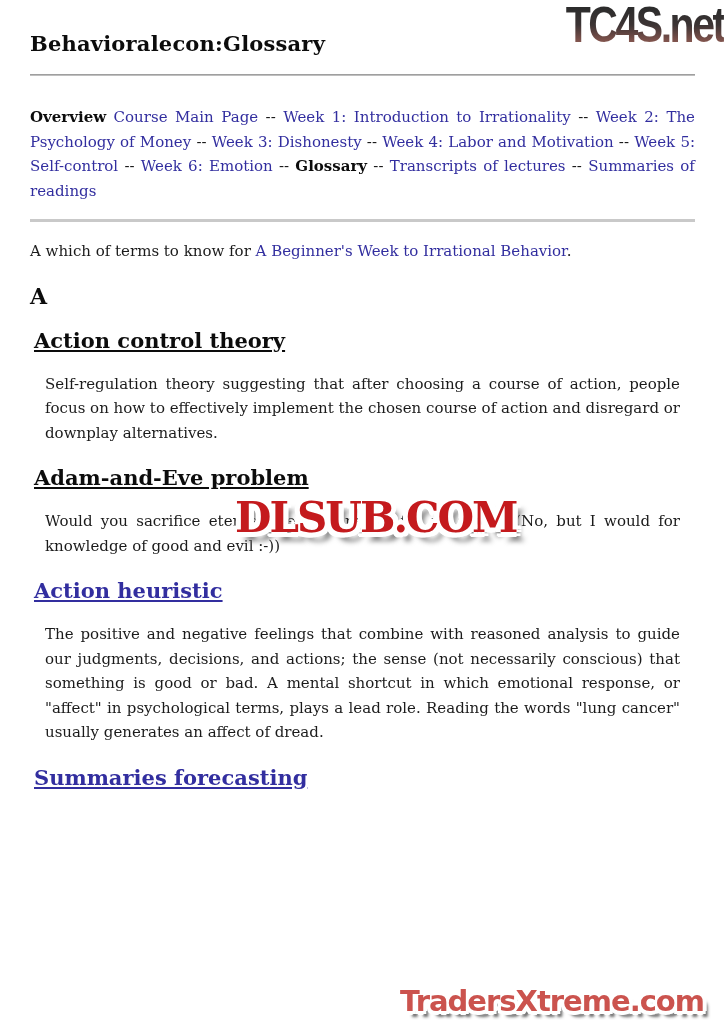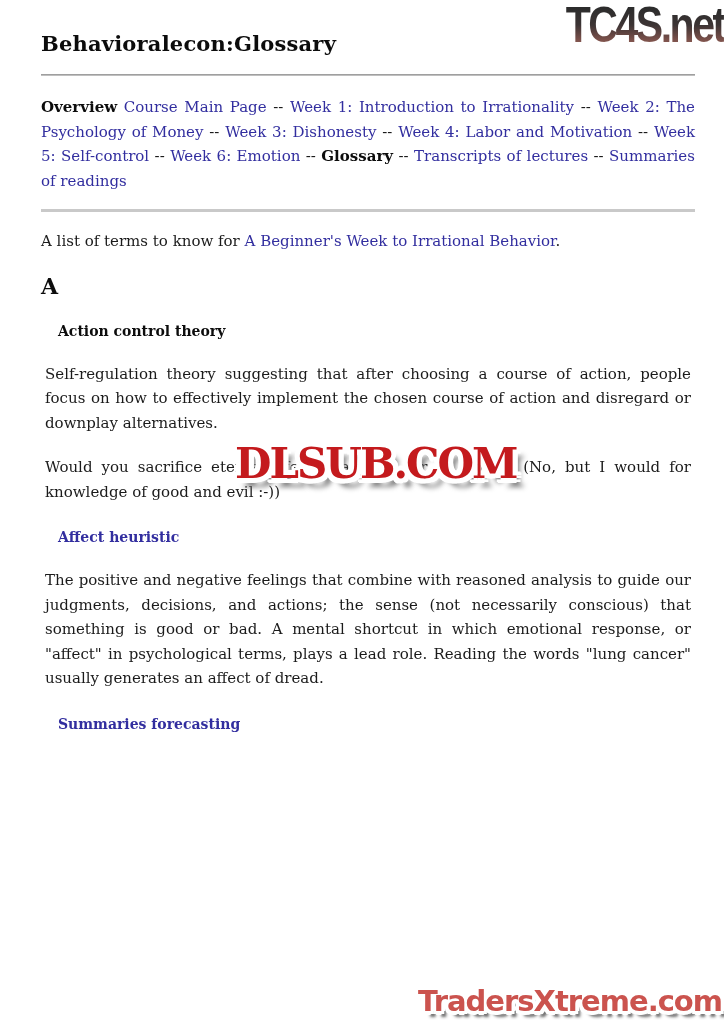--- a/index.html
+++ b/index.html
@@ -4,39 +4,39 @@
 <style>
   html,body{margin:0;padding:0;}
   body{
     width:724px;height:1024px;
     background:#ffffff;
     position:relative;
     overflow:hidden;
     font-family:"DejaVu Serif", serif;
     color:var(--text,#1b1b1b);
   }
-  .content{padding:0 29px 0 41px;}
+  .content{padding:0 29px 0 30px;}
 
   .page-title{
     font-size:21px;line-height:26px;font-weight:bold;
     margin:31px 0 0;letter-spacing:.2px;color:#0c0c0c;
   }
 
   .hr1{border:0;height:2px;margin:17px 0 0;background:linear-gradient(180deg,#8f8f8f,#cfcfcf);}
   .hr2{border:0;height:3px;margin:16px 0 0;background:#c9c9c9;}
 
-  p.flow{font-size:15px;line-height:24.5px;text-align:justify;margin:20px 4px 0;position:relative;}
-  p.overview{margin:19px 0 0;}
+  p.flow{font-size:15px;line-height:24.5px;text-align:justify;margin:20px 15px 0;position:relative;}
+  p.overview{margin:29px 0 0;}
   p.intro{margin:17px 0 0;}
 
   .b{font-weight:bold;color:#0c0c0c;}
   a.wikilink{color:var(--link,#322e9f);text-decoration:none;cursor:pointer;}
 
   h2.letter{font-size:22px;line-height:24px;margin:20px 0 0;color:#0c0c0c;font-weight:bold;}
-  section h3{font-size:14px;line-height:22px;margin:22px 17px 0;font-weight:bold;}
+  section h3{font-size:21px;line-height:22px;margin:22px 4px 0;font-weight:bold;text-decoration:underline;}
   section h3.plain{color:#0c0c0c;}
   section h3.link{color:var(--link,#322e9f);}
 
   
   .watermark{
     position:absolute;left:190px;top:-16px;
     font-family:"DejaVu Serif", serif;
     font-weight:bold;font-size:42px;line-height:50px;letter-spacing:-2px;
     color:var(--wm,#c41a1d);
     white-space:nowrap;
@@ -54,21 +54,21 @@
     font-family:"Liberation Sans", sans-serif;
     font-weight:900;font-size:50px;line-height:50px;letter-spacing:-3px;
     transform:scaleX(.82);transform-origin:100% 0;
     background:linear-gradient(180deg,#2c2c2c 15%,#3c3434 50%,#7c514b 80%,#9a6a61 100%);
     -webkit-background-clip:text;background-clip:text;color:transparent;
     z-index:4;
   }
 
   
   .txtreme{
-    position:absolute;right:2px;bottom:6px;
+    position:absolute;right:20px;bottom:6px;
     font-family:"DejaVu Sans", sans-serif;
     font-weight:bold;font-size:29px;line-height:34px;letter-spacing:-1px;
     color:var(--blogo,#cb534e);
     white-space:nowrap;
     text-shadow:
       -3px -3px 0 #fff, 3px -3px 0 #fff, -3px 3px 0 #fff, 3px 3px 0 #fff,
       -4px 0 0 #fff, 4px 0 0 #fff, 0 -4px 0 #fff, 0 4px 0 #fff,
       5px 6px 3px rgba(90,90,90,.9);
     z-index:5;
   }
@@ -76,37 +76,38 @@
 </head>
 <body style="--link: #322e9f; --text: #1b1b1b; --wm: #c41a1d; --blogo: #cb534e;">
 
 <div class="tc4s">TC4S.net</div>
 
 <div class="content">
   <h1 class="page-title">Behavioralecon:Glossary</h1>
   <hr class="hr1">
   <p class="flow overview"><span class="b">Overview</span><span class=""> </span><a class="wikilink" href="#">Course Main Page</a><span class=""> -- </span><a class="wikilink" href="#">Week 1: Introduction to Irrationality</a><span class=""> -- </span><a class="wikilink" href="#">Week 2: The Psychology of Money</a><span class=""> -- </span><a class="wikilink" href="#">Week 3: Dishonesty</a><span class=""> -- </span><a class="wikilink" href="#">Week 4: Labor and Motivation</a><span class=""> -- </span><a class="wikilink" href="#">Week 5: Self-control</a><span class=""> -- </span><a class="wikilink" href="#">Week 6: Emotion</a><span class=""> -- </span><span class="b">Glossary</span><span class=""> -- </span><a class="wikilink" href="#">Transcripts of lectures</a><span class=""> -- </span><a class="wikilink" href="#">Summaries of readings</a></p>
   <hr class="hr2">
-  <p class="flow intro"><span class="">A list of terms to know for </span><a class="wikilink" href="#">A Beginner's Week to Irrational Behavior</a><span class="">.</span></p>
+  <p class="flow intro"><span class="">A which of terms to know for </span><a class="wikilink" href="#">A Beginner's Week to Irrational Behavior</a><span class="">.</span></p>
   <h2 class="letter">A</h2>
   <div id="sections">
   <section>
     <h3 class="plain">Action control theory</h3>
     <p class="flow">Self-regulation theory suggesting that after choosing a course of action, people focus on how to effectively implement the chosen course of action and disregard or downplay alternatives.</p>
   </section>
 
   <section>
+    <h3 class="plain">Adam-and-Eve problem</h3>
     <p class="flow">Would you sacrifice eternal life in paradise for an apple? (No, but I would for knowledge of good and evil :-))<span class="watermark">DLSUB.COM</span></p>
   </section>
 
   <section>
   </section>
 
   <section>
-    <h3 class="link">Affect heuristic</h3>
+    <h3 class="link">Action heuristic</h3>
     <p class="flow">The positive and negative feelings that combine with reasoned analysis to guide our judgments, decisions, and actions; the sense (not necessarily conscious) that something is good or bad. A mental shortcut in which emotional response, or "affect" in psychological terms, plays a lead role. Reading the words "lung cancer" usually generates an affect of dread.</p>
   </section>
 
   <section>
     <h3 class="link">Summaries forecasting</h3>
   </section>
 </div>
 </div>
 
 <div class="txtreme">TradersXtreme.com</div>

